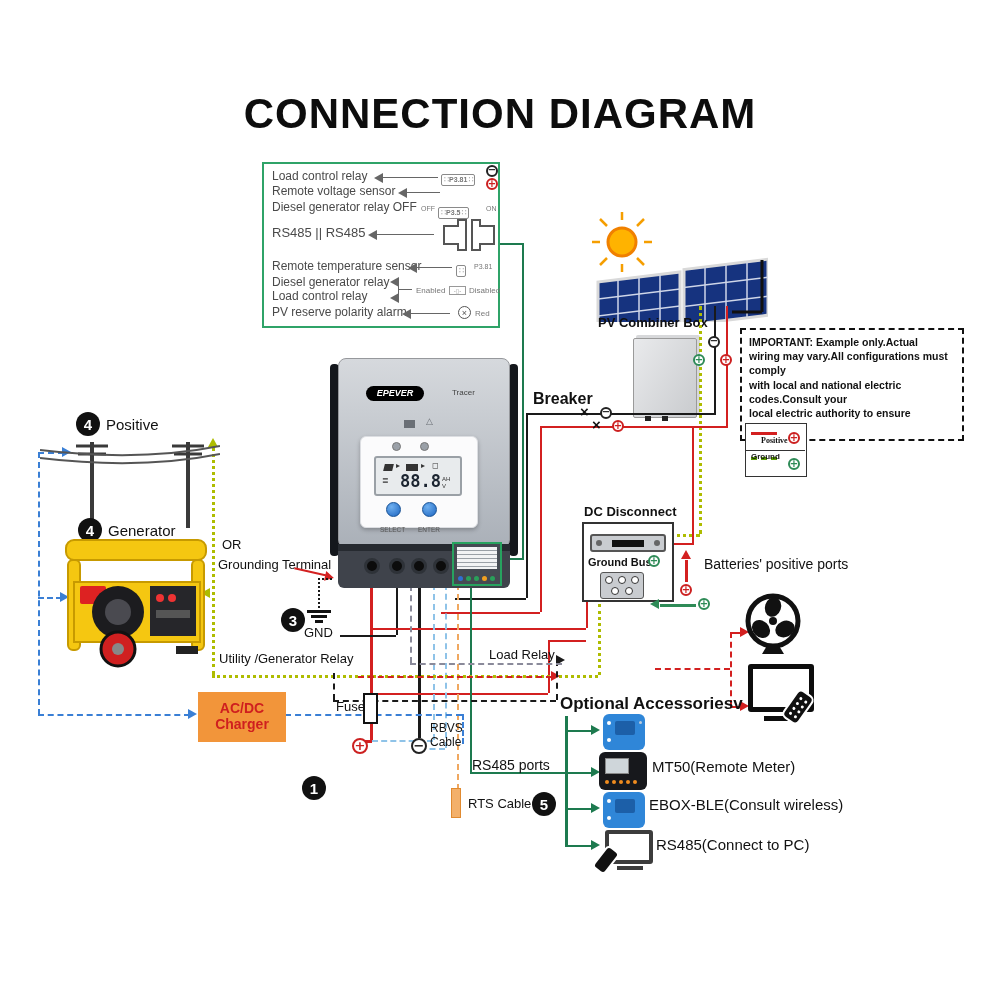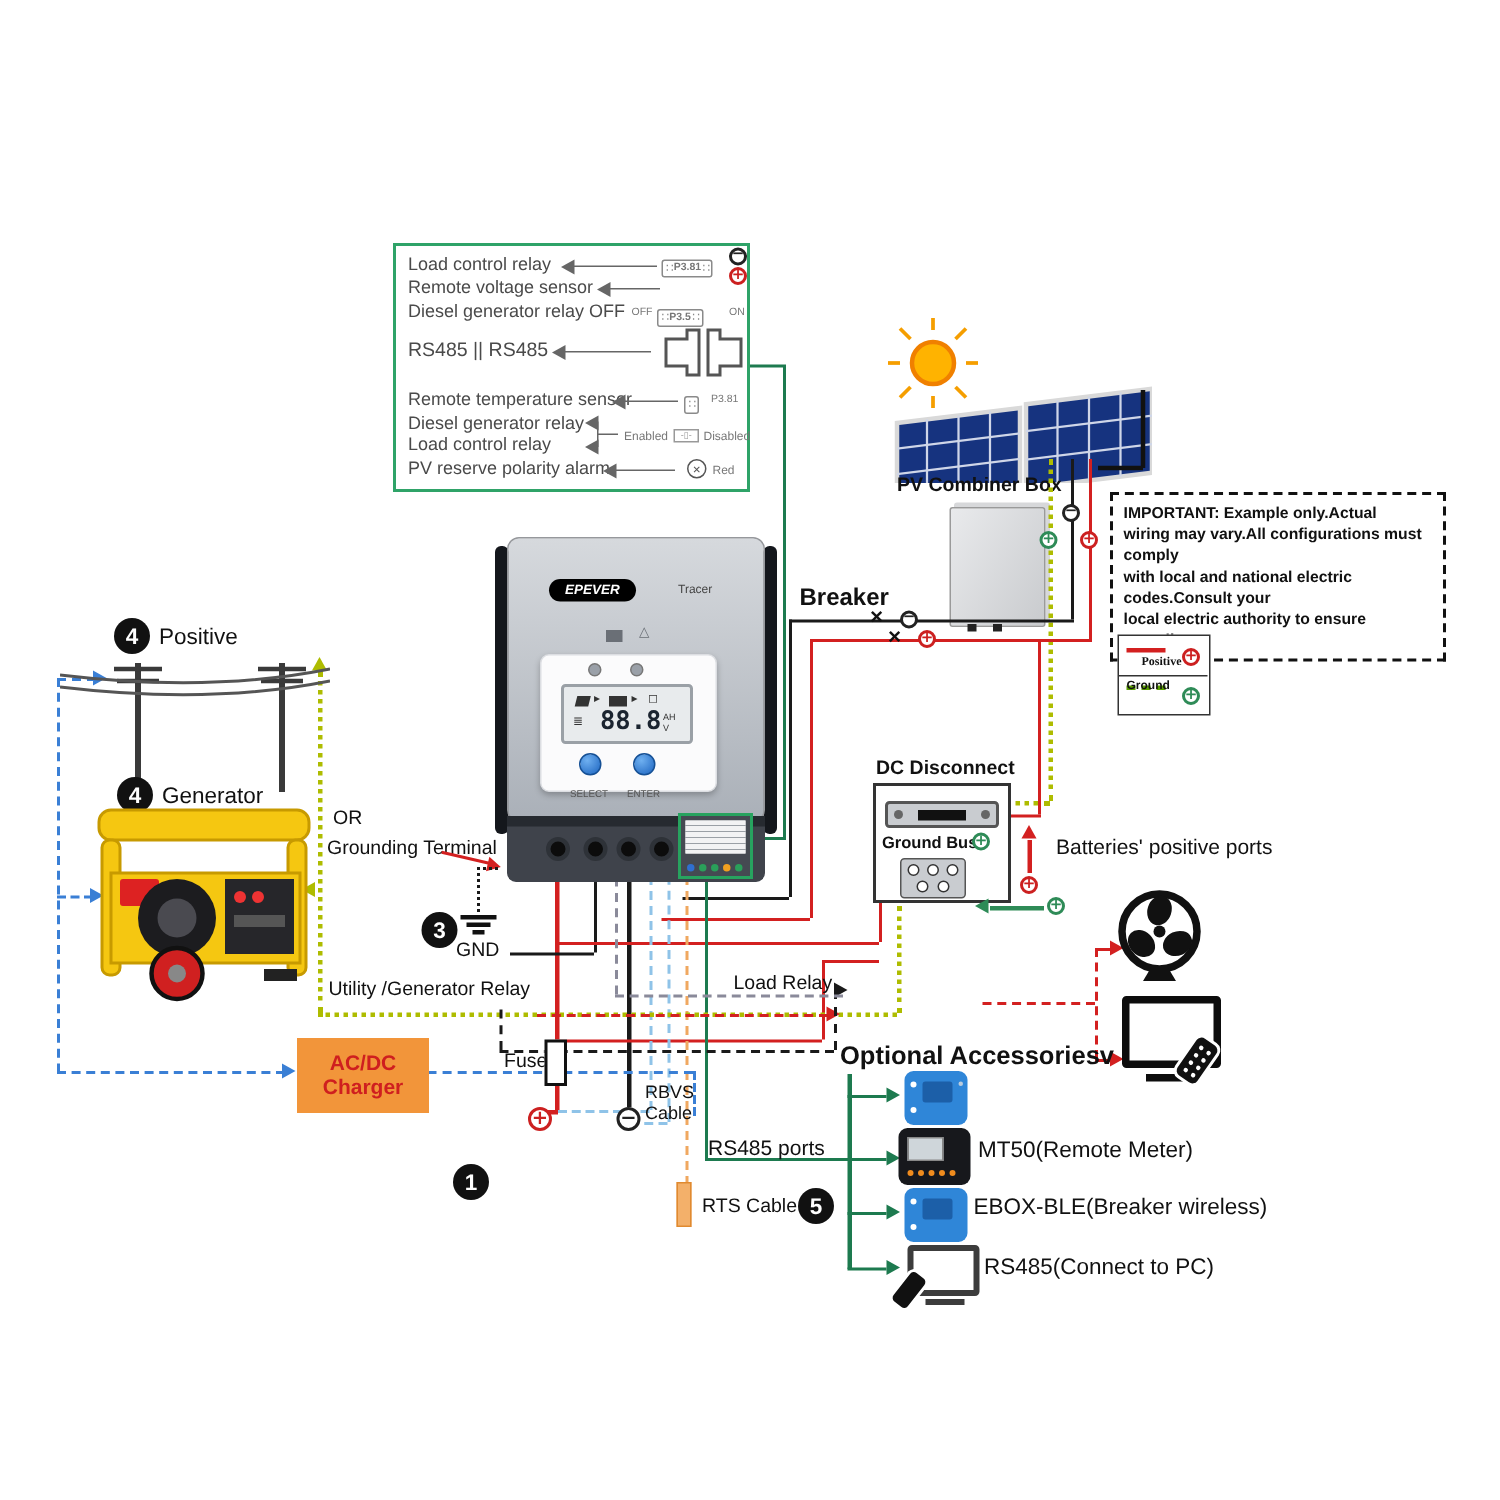--- a/index.html
+++ b/index.html
@@ -44,20 +44,21 @@
   .circx{position:absolute;width:13px;height:13px;border:1.5px solid #555;border-radius:50%;color:#555;display:flex;align-items:center;justify-content:center;font-size:9px;box-sizing:border-box;}
   
   .box{position:absolute;box-sizing:border-box;}
   .gndsym i{display:block;background:#111;margin:2px auto 0;}
 </style>
 </head>
 <body>
 
 <div id="stage">
 
+  <div class="t b" style="left:0;top:90;width:1000px;top:90px;text-align:center;font-size:42px;letter-spacing:1px;color:#0d0d0d;">CONNECTION DIAGRAM</div>
 
   <div class="box" style="left:262px;top:162px;width:238px;height:166px;border:2px solid #2fa368;background:#fff;">
     <div class="t" style="left:8px;top:6px;font-size:12px;color:#4a4a4a;">Load control relay</div>
     <div class="hl c-gry" style="left:118px;top:13px;width:56px;border-top-width:1px;border-color:#666;"></div>
     <div class="ah l a-gry" style="left:110px;top:9px;"></div>
     <div class="t" style="left:177px;top:4px;"><span class="conn">
           <i>∷</i>
           <b>P3.81</b>
           <i>∷</i>
         </span></div>
@@ -420,20 +421,20 @@
     <div class="box" style="left:6px;top:6px;width:24px;height:16px;background:#cfd6da;border:1px solid #888;"></div>
     <div class="box" style="left:6px;top:28px;width:4px;height:4px;border-radius:50%;background:#f08c1e;box-shadow:7px 0 0 #f08c1e,14px 0 0 #f08c1e,21px 0 0 #f08c1e,28px 0 0 #f08c1e;"></div>
   </div>
   <div class="t" style="left:652px;top:758px;font-size:15px;">MT50(Remote Meter)</div>
 
   <div class="box" style="left:603px;top:792px;width:42px;height:36px;background:#2f86d8;border-radius:6px;">
     <div class="box" style="left:12px;top:7px;width:20px;height:14px;background:#1c5fa8;border-radius:2px;"></div>
     <div class="box" style="left:4px;top:7px;width:4px;height:4px;border-radius:50%;background:#fff;"></div>
     <div class="box" style="left:4px;top:24px;width:4px;height:4px;border-radius:50%;background:#fff;"></div>
   </div>
-  <div class="t" style="left:649px;top:796px;font-size:15px;">EBOX-BLE(Breaker wireless)</div>
+  <div class="t" style="left:649px;top:796px;font-size:15px;">EBOX-BLE(Consult wireless)</div>
 
   <div class="box" style="left:605px;top:830px;width:48px;height:34px;border:4px solid #3c3c3c;border-radius:3px;background:#fff;"></div>
   <div class="box" style="left:617px;top:866px;width:26px;height:4px;background:#3c3c3c;"></div>
   <div class="box" style="left:600px;top:848px;width:12px;height:24px;background:#111;border-radius:3px;transform:rotate(38deg);box-shadow:0 0 0 2px #fff;"></div>
   <div class="t" style="left:656px;top:836px;font-size:15px;">RS485(Connect to PC)</div>
 
 </div>
 
 </body></html>

